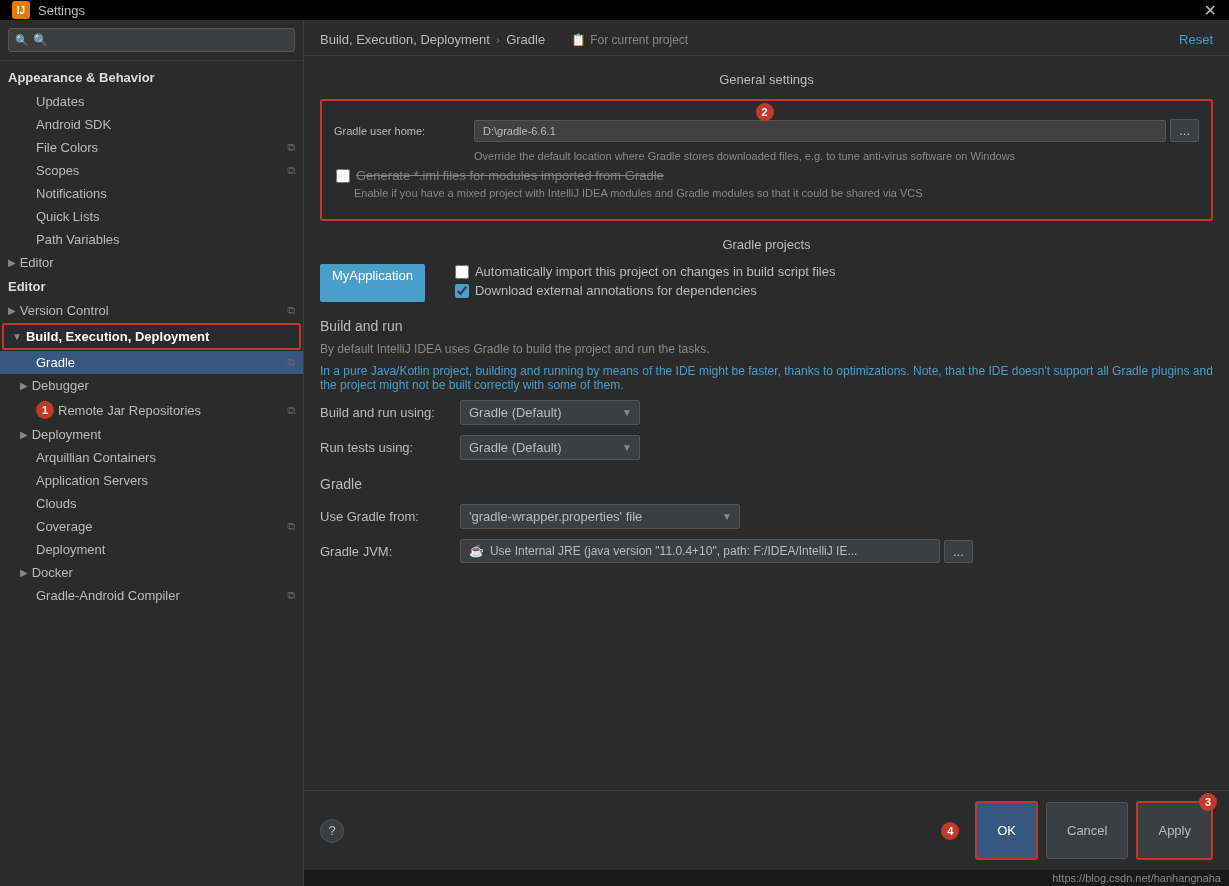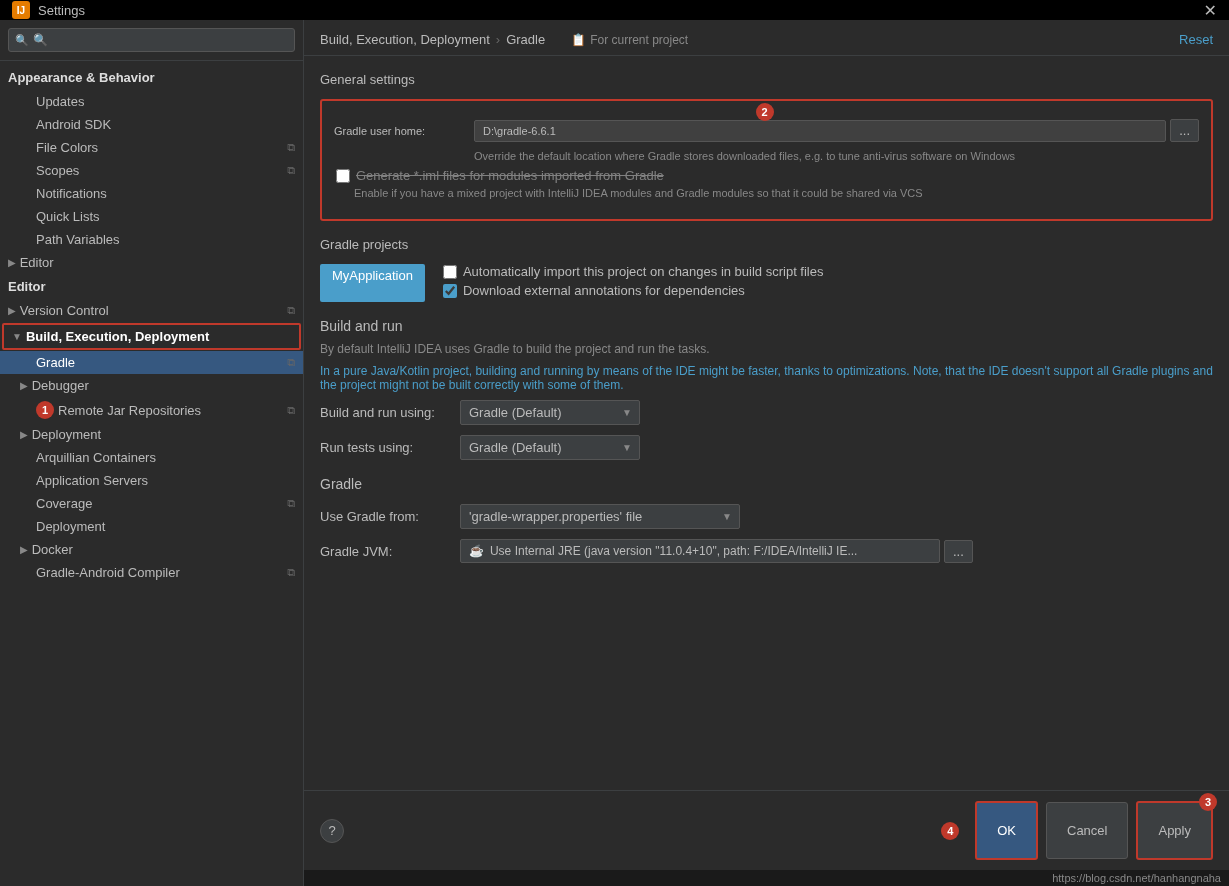--- a/index.html
+++ b/index.html
@@ -197,20 +197,21 @@
     }
     .panel-body {
       flex: 1;
       overflow-y: auto;
       padding: 16px;
     }
     .section-title {
       font-size: 13px;
       color: #bbb;
       margin-bottom: 12px;
+      text-align: center;
     }
     .red-box {
       border: 2px solid #c0392b;
       border-radius: 3px;
       padding: 12px;
       margin-bottom: 16px;
     }
     .form-row {
       display: flex;
       align-items: center;
@@ -536,20 +537,21 @@
 
         <div class="sidebar-group" style="padding-left:20px;">
           <span class="chevron">▶</span>
           <span>Deployment</span>
         </div>
 
         <div class="sidebar-item sub">Arquillian Containers</div>
 
         <div class="sidebar-item sub">Application Servers</div>
 
+        <div class="sidebar-item sub">Clouds</div>
 
         <div class="sidebar-item sub">
           <span>Coverage</span>
           <span class="copy-icon">⧉</span>
         </div>
 
         <div class="sidebar-item sub">Deployment</div>
 
         <div class="sidebar-group" style="padding-left:20px;">
           <span class="chevron">▶</span>
@@ -596,21 +598,21 @@
           <div class="hint-text">Override the default location where Gradle stores downloaded files, e.g. to tune anti-virus software on Windows</div>
           <div class="checkbox-row">
             <input type="checkbox" style="">
             <span class="strikethrough">Generate *.iml files for modules imported from Gradle</span>
           </div>
           <div class="checkbox-hint">Enable if you have a mixed project with IntelliJ IDEA modules and Gradle modules so that it could be shared via VCS</div>
         </div>
 
         <div class="projects-section">
           <div class="section-title">Gradle projects</div>
-          <div style="display:flex; gap:8px; margin-bottom:10px;">
+          <div style="display:flex; gap:20px; margin-bottom:10px;">
             <div class="project-item">MyApplication</div>
             <div class="auto-import-options">
               <div class="checkbox-row">
                 <input type="checkbox" style="">
                 <span>Automatically import this project on changes in build script files</span>
               </div>
               <div class="checkbox-row">
                 <input type="checkbox" checked="" style="">
                 <span>Download external annotations for dependencies</span>
               </div>

